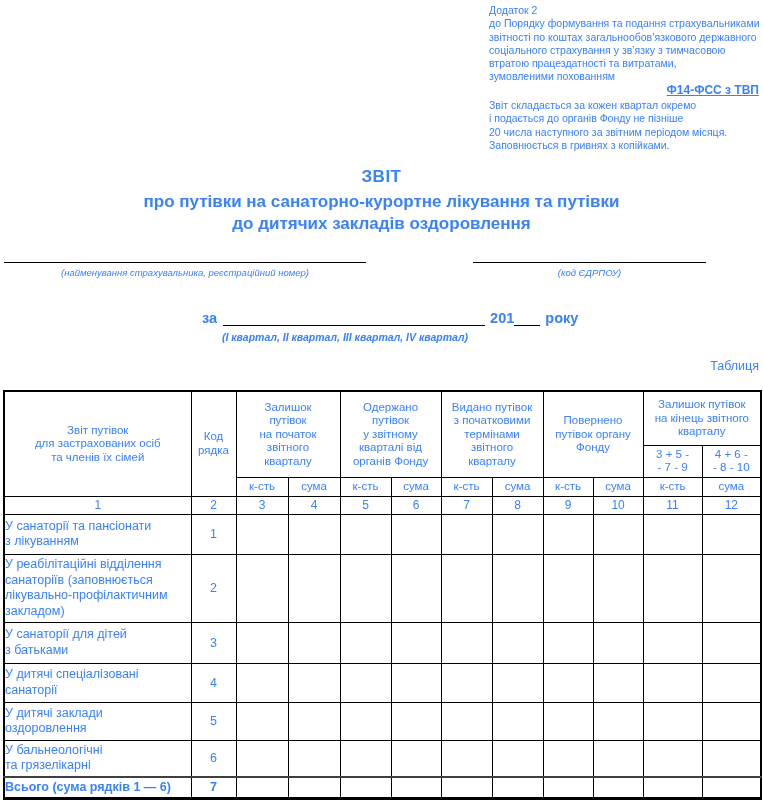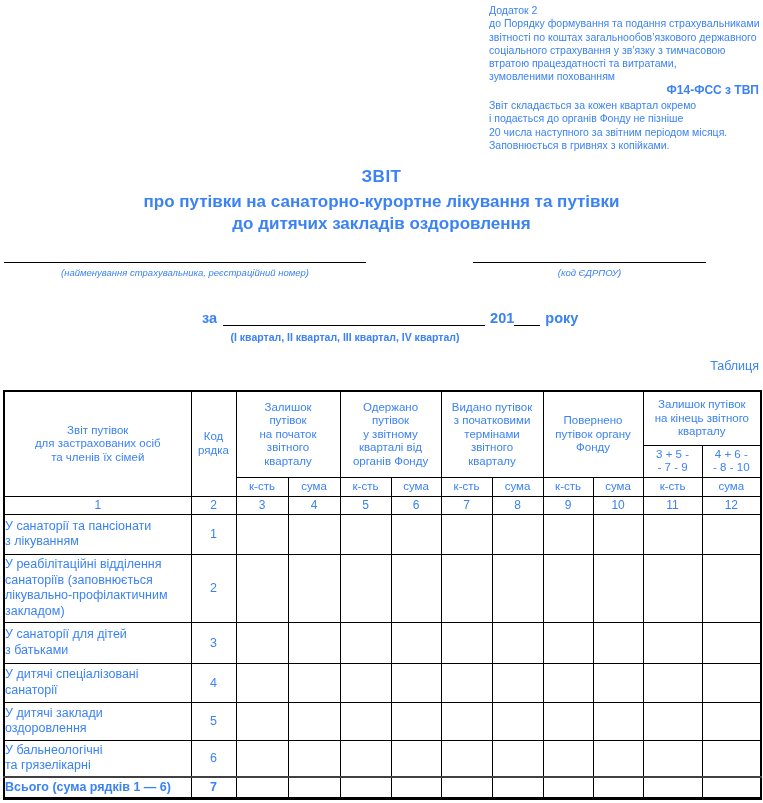--- a/index.html
+++ b/index.html
@@ -10,21 +10,21 @@
   }
   .pre { white-space:pre-line; }
 
   
   .appendix {
     position:absolute; left:489px; top:4px; width:272px;
     font-size:10.5px; line-height:13.3px;
   }
   .form-code {
     position:absolute; right:4px; top:83px; width:272px; text-align:right;
-    font-size:12px; font-weight:bold;
+    font-size:12px; font-weight:bold;text-decoration:underline;
   }
   .note {
     position:absolute; left:489px; top:99px; width:272px;
     font-size:10.5px; line-height:13.3px;
   }
 
   
   .title { position:absolute; left:0; top:167px; width:100%; text-align:center; font-weight:bold; }
   .title-main { font-size:17px; letter-spacing:0.5px; margin-bottom:4px; }
   .title-rest { font-size:17px; line-height:21.5px; }
@@ -39,21 +39,21 @@
 
   
   .period {
     position:absolute; left:202px; top:308px; display:flex; align-items:flex-end;
     font-size:14.5px; font-weight:bold; height:18px;
   }
   .p-line  { display:inline-block; width:262px; border-bottom:1.5px solid #000; height:16px; margin:0 5px 0 6px; }
   .p-line-short { display:inline-block; width:26px; border-bottom:1.5px solid #000; height:16px; margin-right:5px; }
   .period-caption {
     position:absolute; left:214px; top:331px; width:262px; text-align:center;
-    font-size:10.5px; font-weight:bold;
+    font-size:10.5px; font-weight:bold;font-style:italic;
   }
 
   .table-label { position:absolute; right:4px; top:359px; font-size:12.5px; }
 
   
   .report-table {
     position:absolute; left:3px; top:390px; width:757px;
     border-collapse:collapse; table-layout:fixed;
     border:2px solid #000; border-bottom-width:3px;
   }

